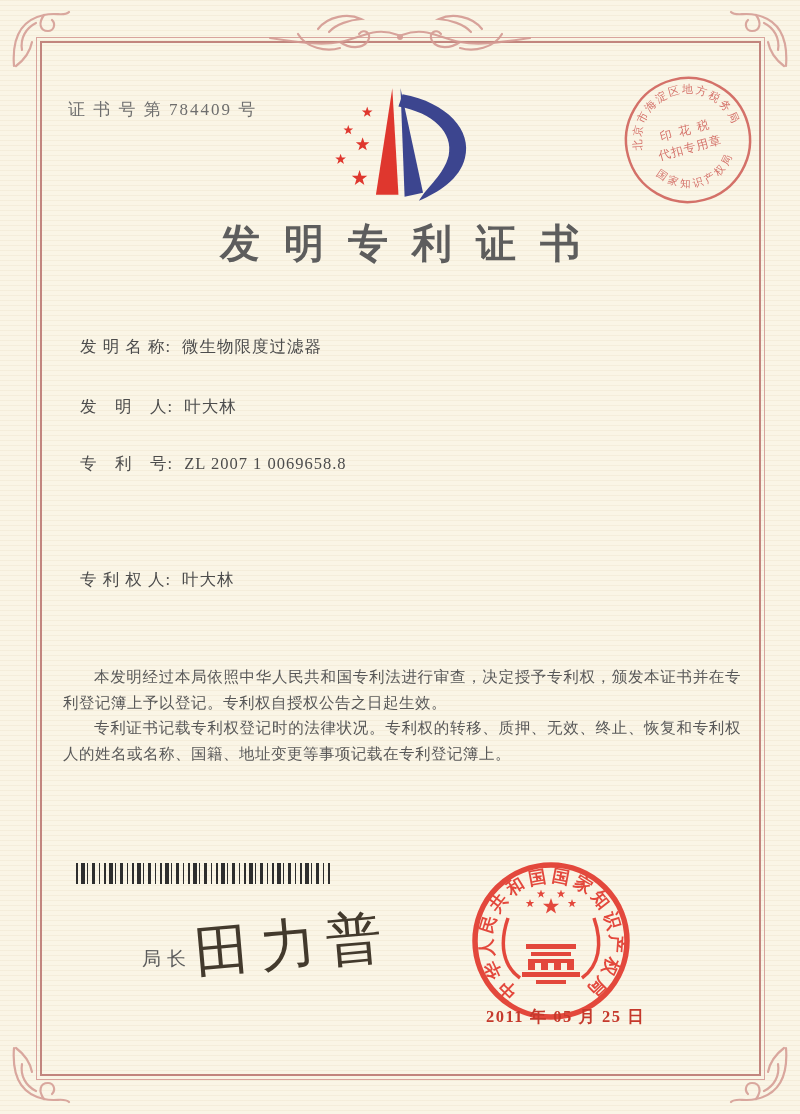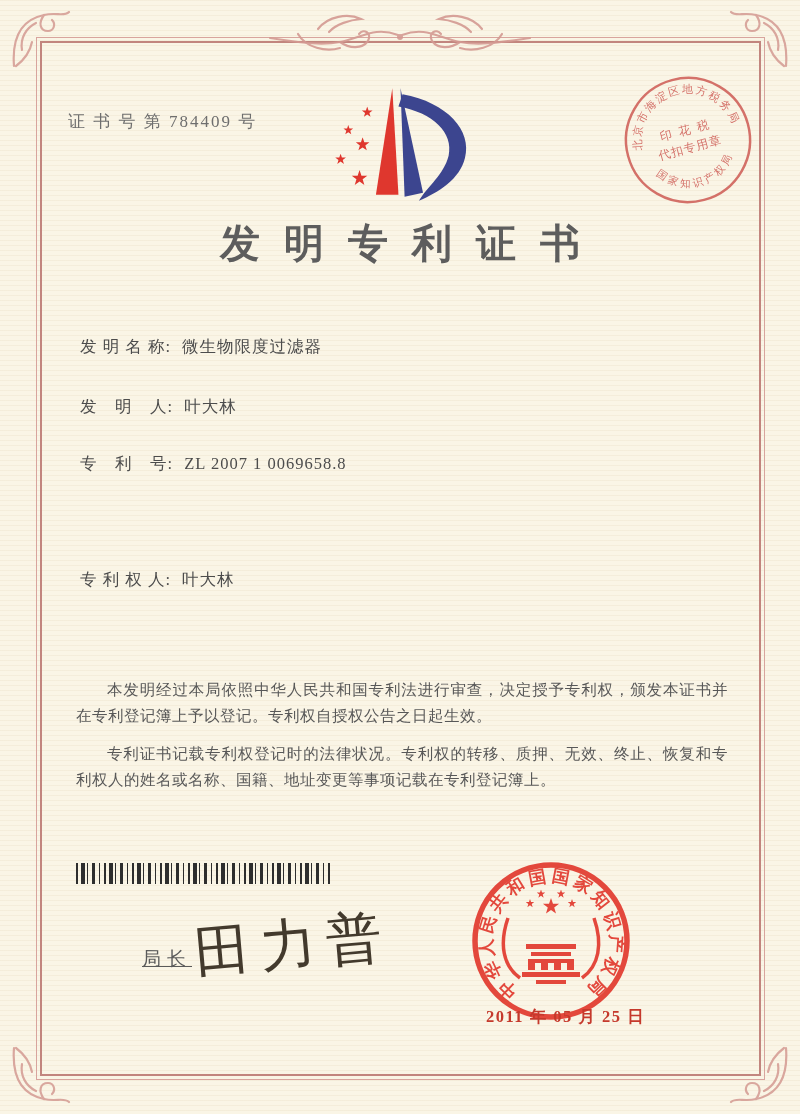--- a/index.html
+++ b/index.html
@@ -10,37 +10,37 @@
       rgba(205,180,135,.12) 0px, rgba(205,180,135,.12) 1px,
       transparent 1px, transparent 5px);
     font-family:"Liberation Serif","DejaVu Serif",serif;
   }
   .abs{position:absolute;}
   
   .frame-outer{position:absolute;left:36px;top:37px;right:35px;bottom:34px;
     border:1px solid #d8a49d;}
   .frame-inner{position:absolute;left:3px;top:3px;right:3px;bottom:3px;
     border:2px solid #c2857e;}
-  .cert-no{left:68px;top:110px;font-size:17px;color:#6e6e6e;letter-spacing:2px;}
+  .cert-no{left:68px;top:98px;font-size:17px;color:#6e6e6e;letter-spacing:2px;}
   .title{left:0;top:216px;width:800px;text-align:center;font-size:40px;
     font-weight:600;color:#5d5d5d;letter-spacing:24px;text-indent:24px;}
   .field{left:80px;font-size:16.5px;color:#4c4c4c;letter-spacing:1px;white-space:nowrap;}
   .field .flabel{margin-right:6px;}
   .f1{top:336px}.f2{top:396px}.f3{top:453px}.f4{top:511px}.f5{top:569px}.f6{top:629px}
   .body-text{left:63px;top:664px;width:678px;font-size:15.5px;line-height:1.66;
     color:#585858;text-align:justify;letter-spacing:.5px;}
-  .body-text p{margin:13px;text-indent:2em;}
+  .body-text p{margin:0;text-indent:2em;}
   .barcode{left:76px;top:863px;width:254px;height:21px;
     background:repeating-linear-gradient(90deg,
       #2e2e2e 0 2px, transparent 2px 5px,
       #2e2e2e 5px 9px, transparent 9px 11px,
       #2e2e2e 11px 12px, transparent 12px 16px,
       #2e2e2e 16px 19px, transparent 19px 23px,
       #2e2e2e 23px 24px, transparent 24px 28px);}
-  .director{left:142px;top:946px;font-size:19px;color:#5a5a5a;letter-spacing:6px;text-decoration:underline;}
+  .director{left:142px;top:946px;font-size:19px;color:#5a5a5a;letter-spacing:6px;}
   .sig{left:188px;top:888px;width:220px;height:118px;}
   .seal{left:470px;top:860px;width:162px;height:162px;opacity:.93;}
   .seal-date{left:486px;top:1006px;width:160px;font-size:16.5px;font-weight:bold;
     color:#c5392c;letter-spacing:1.5px;font-family:"Liberation Serif","DejaVu Serif",serif;}
   .page-ind{left:0;top:1048px;width:800px;text-align:center;font-size:12.5px;
     color:#6b6b6b;letter-spacing:3px;}
   .logo{left:318px;top:80px;width:165px;height:128px;}
   .tax-stamp{left:612px;top:64px;width:152px;height:152px;opacity:.88;}
   .orn{stroke:#d49a92;fill:none;stroke-width:2.2;stroke-linecap:round;}
   .orn-top{left:268px;top:8px;width:264px;height:60px;opacity:.9;}

